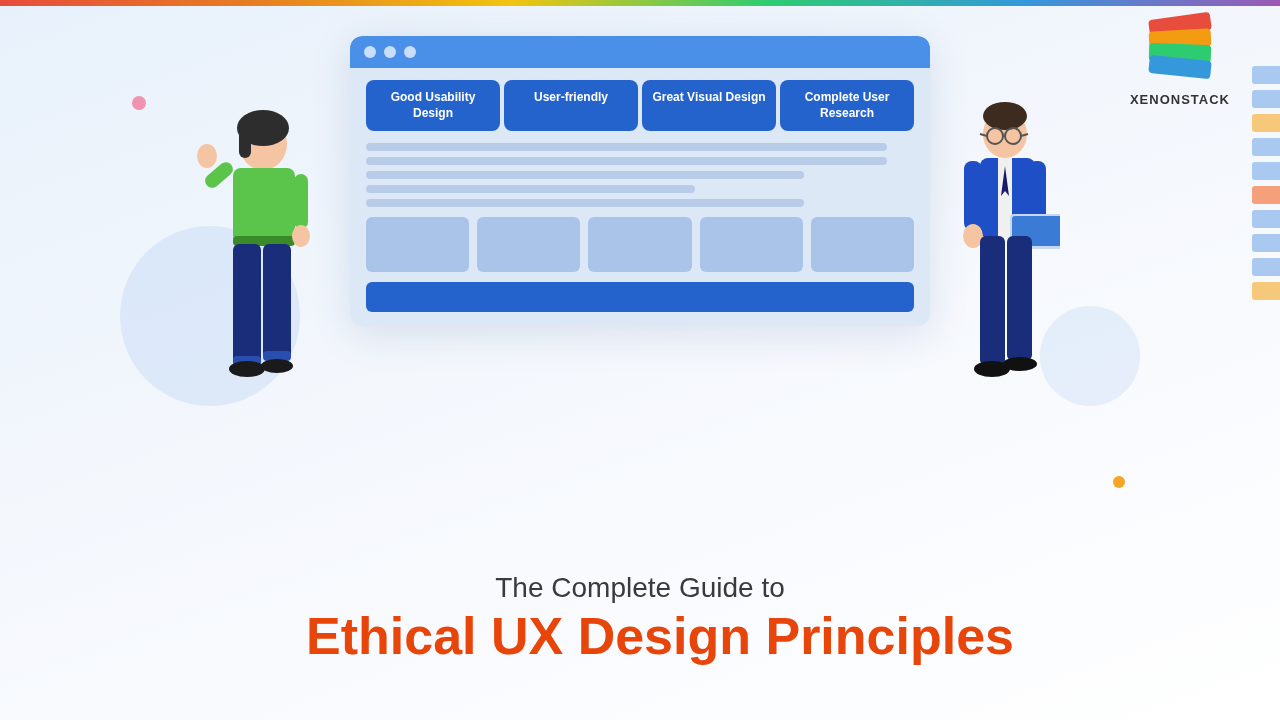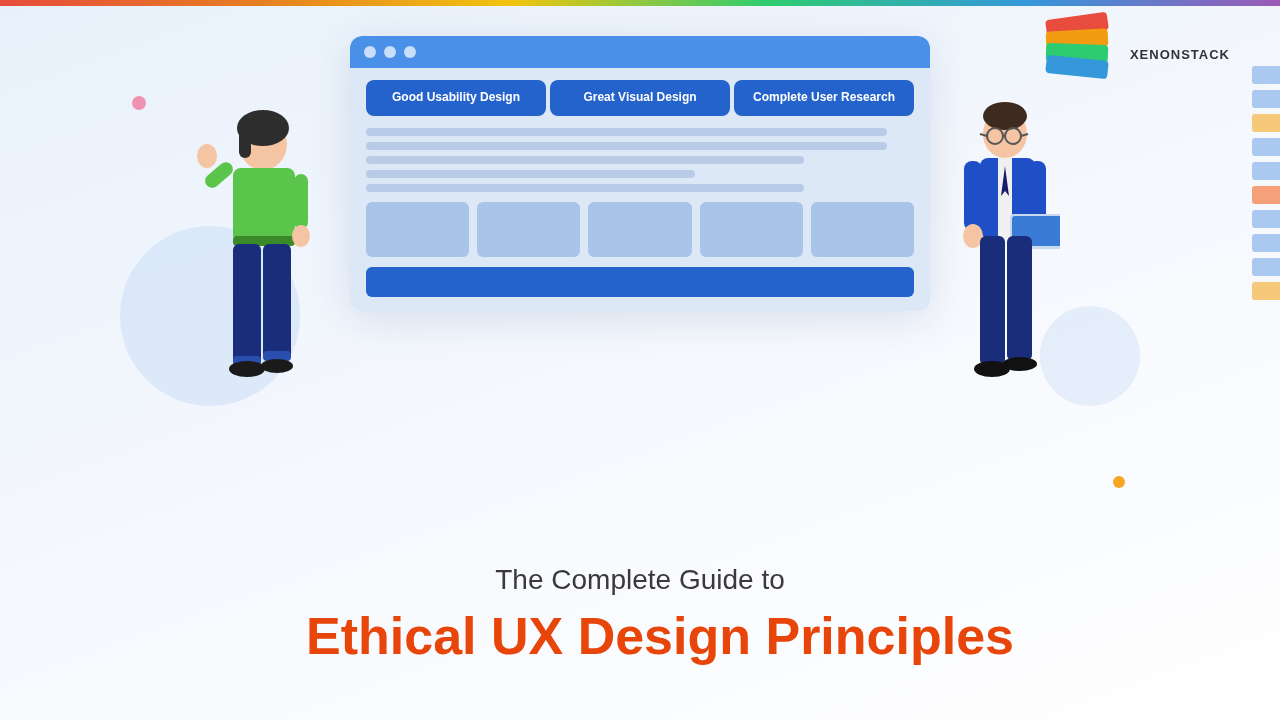--- a/index.html
+++ b/index.html
@@ -49,23 +49,22 @@
       flex-direction: column;
       align-items: center;
     }
 
     
     .logo-area {
       position: absolute;
       top: 10px;
       right: 50px;
       display: flex;
-      flex-direction: row;
+      flex-direction: column;
       align-items: center;
-      gap: 18px;
     }
     .logo-stack {
       width: 70px;
       height: 70px;
       position: relative;
     }
     .logo-layer {
       position: absolute;
       width: 62px;
       height: 18px;
@@ -229,21 +228,21 @@
       position: absolute;
       bottom: 55px;
       left: 0;
       width: 100%;
       text-align: center;
     }
     .subtitle-text {
       font-size: 28px;
       color: #3a3a3a;
       font-weight: 400;
-      margin-bottom: 12px;
+      margin-bottom: 4px;
     }
     .title-text {
       font-size: 52px;
       font-weight: 800;
       color: #e8450a;
       line-height: 1.1;
       padding-left: 40px;
     }
 
     
@@ -287,20 +286,23 @@
   <div class="browser-window">
     <div class="browser-titlebar">
       <div class="browser-dot"></div>
       <div class="browser-dot"></div>
       <div class="browser-dot"></div>
     </div>
     <div class="browser-body">
       <div class="browser-nav">
         <div class="browser-nav-tab">
           <span>Good Usability Design</span>
+        </div>
+        <div class="browser-nav-tab">
+          <span>User-friendly</span>
         </div>
         <div class="browser-nav-tab">
           <span>Great Visual Design</span>
         </div>
         <div class="browser-nav-tab">
           <span>Complete User Research</span>
         </div>
       </div>
       <div class="browser-lines">
         <div class="browser-line long"></div>

